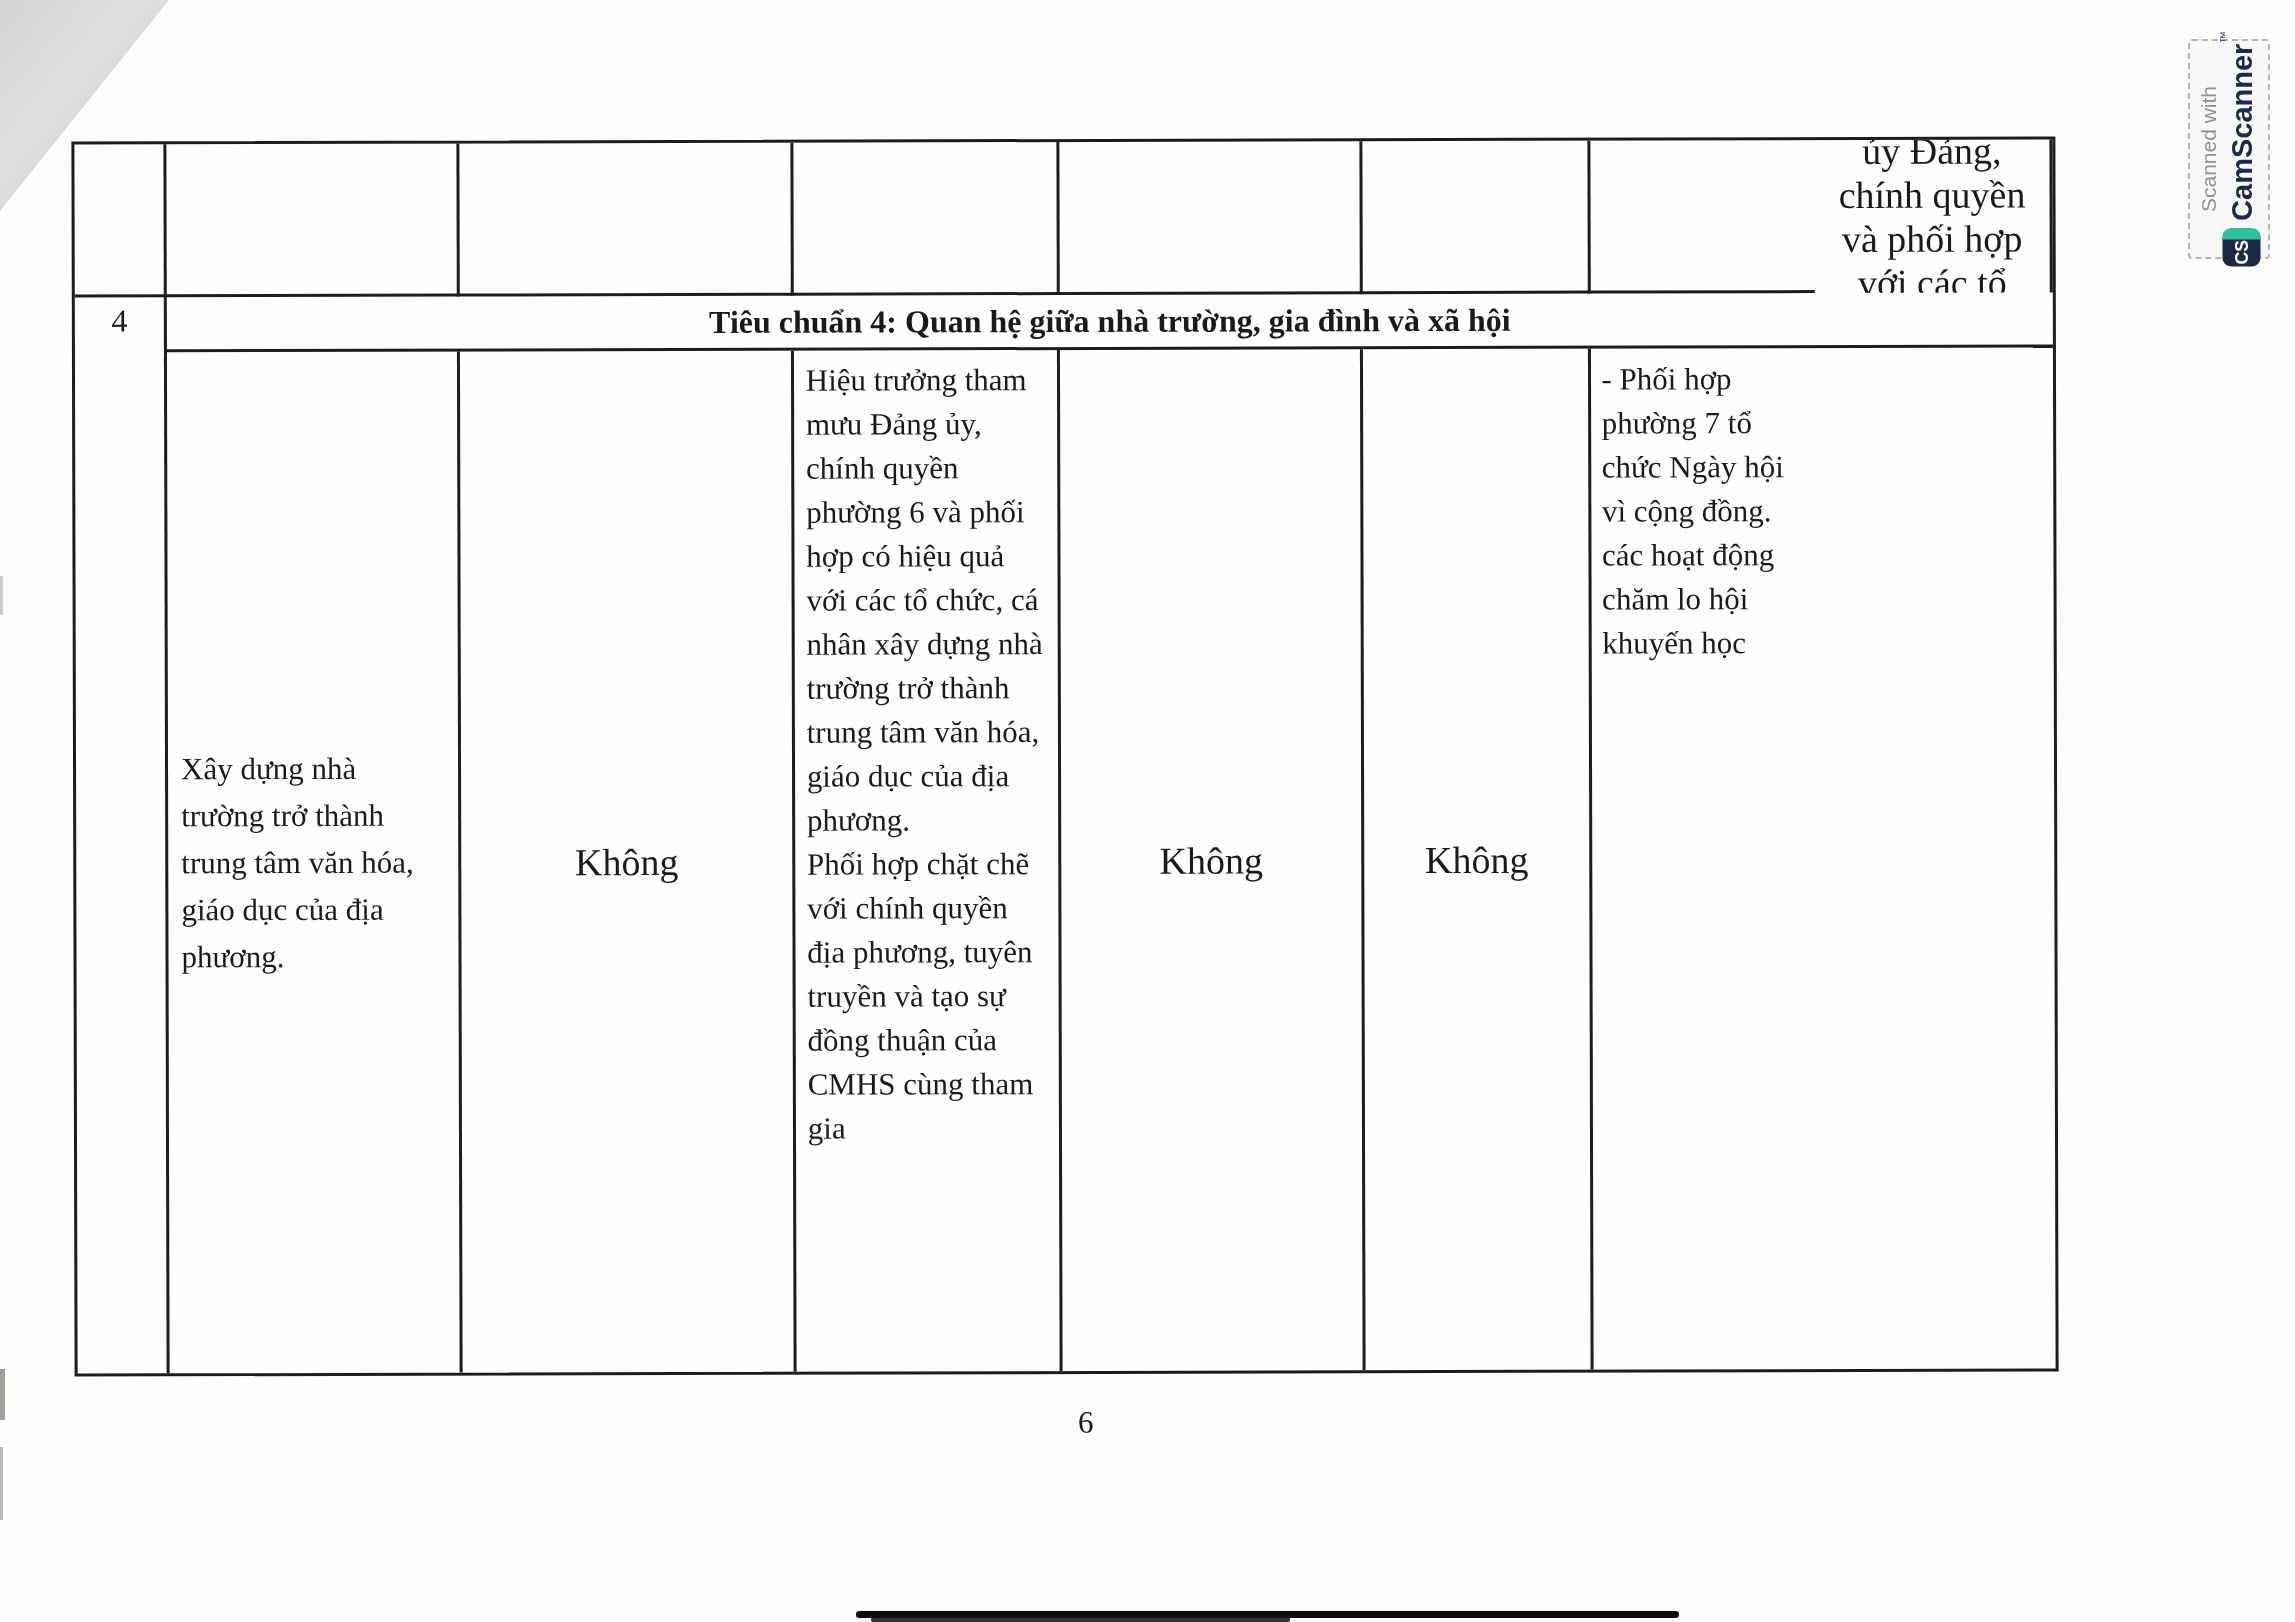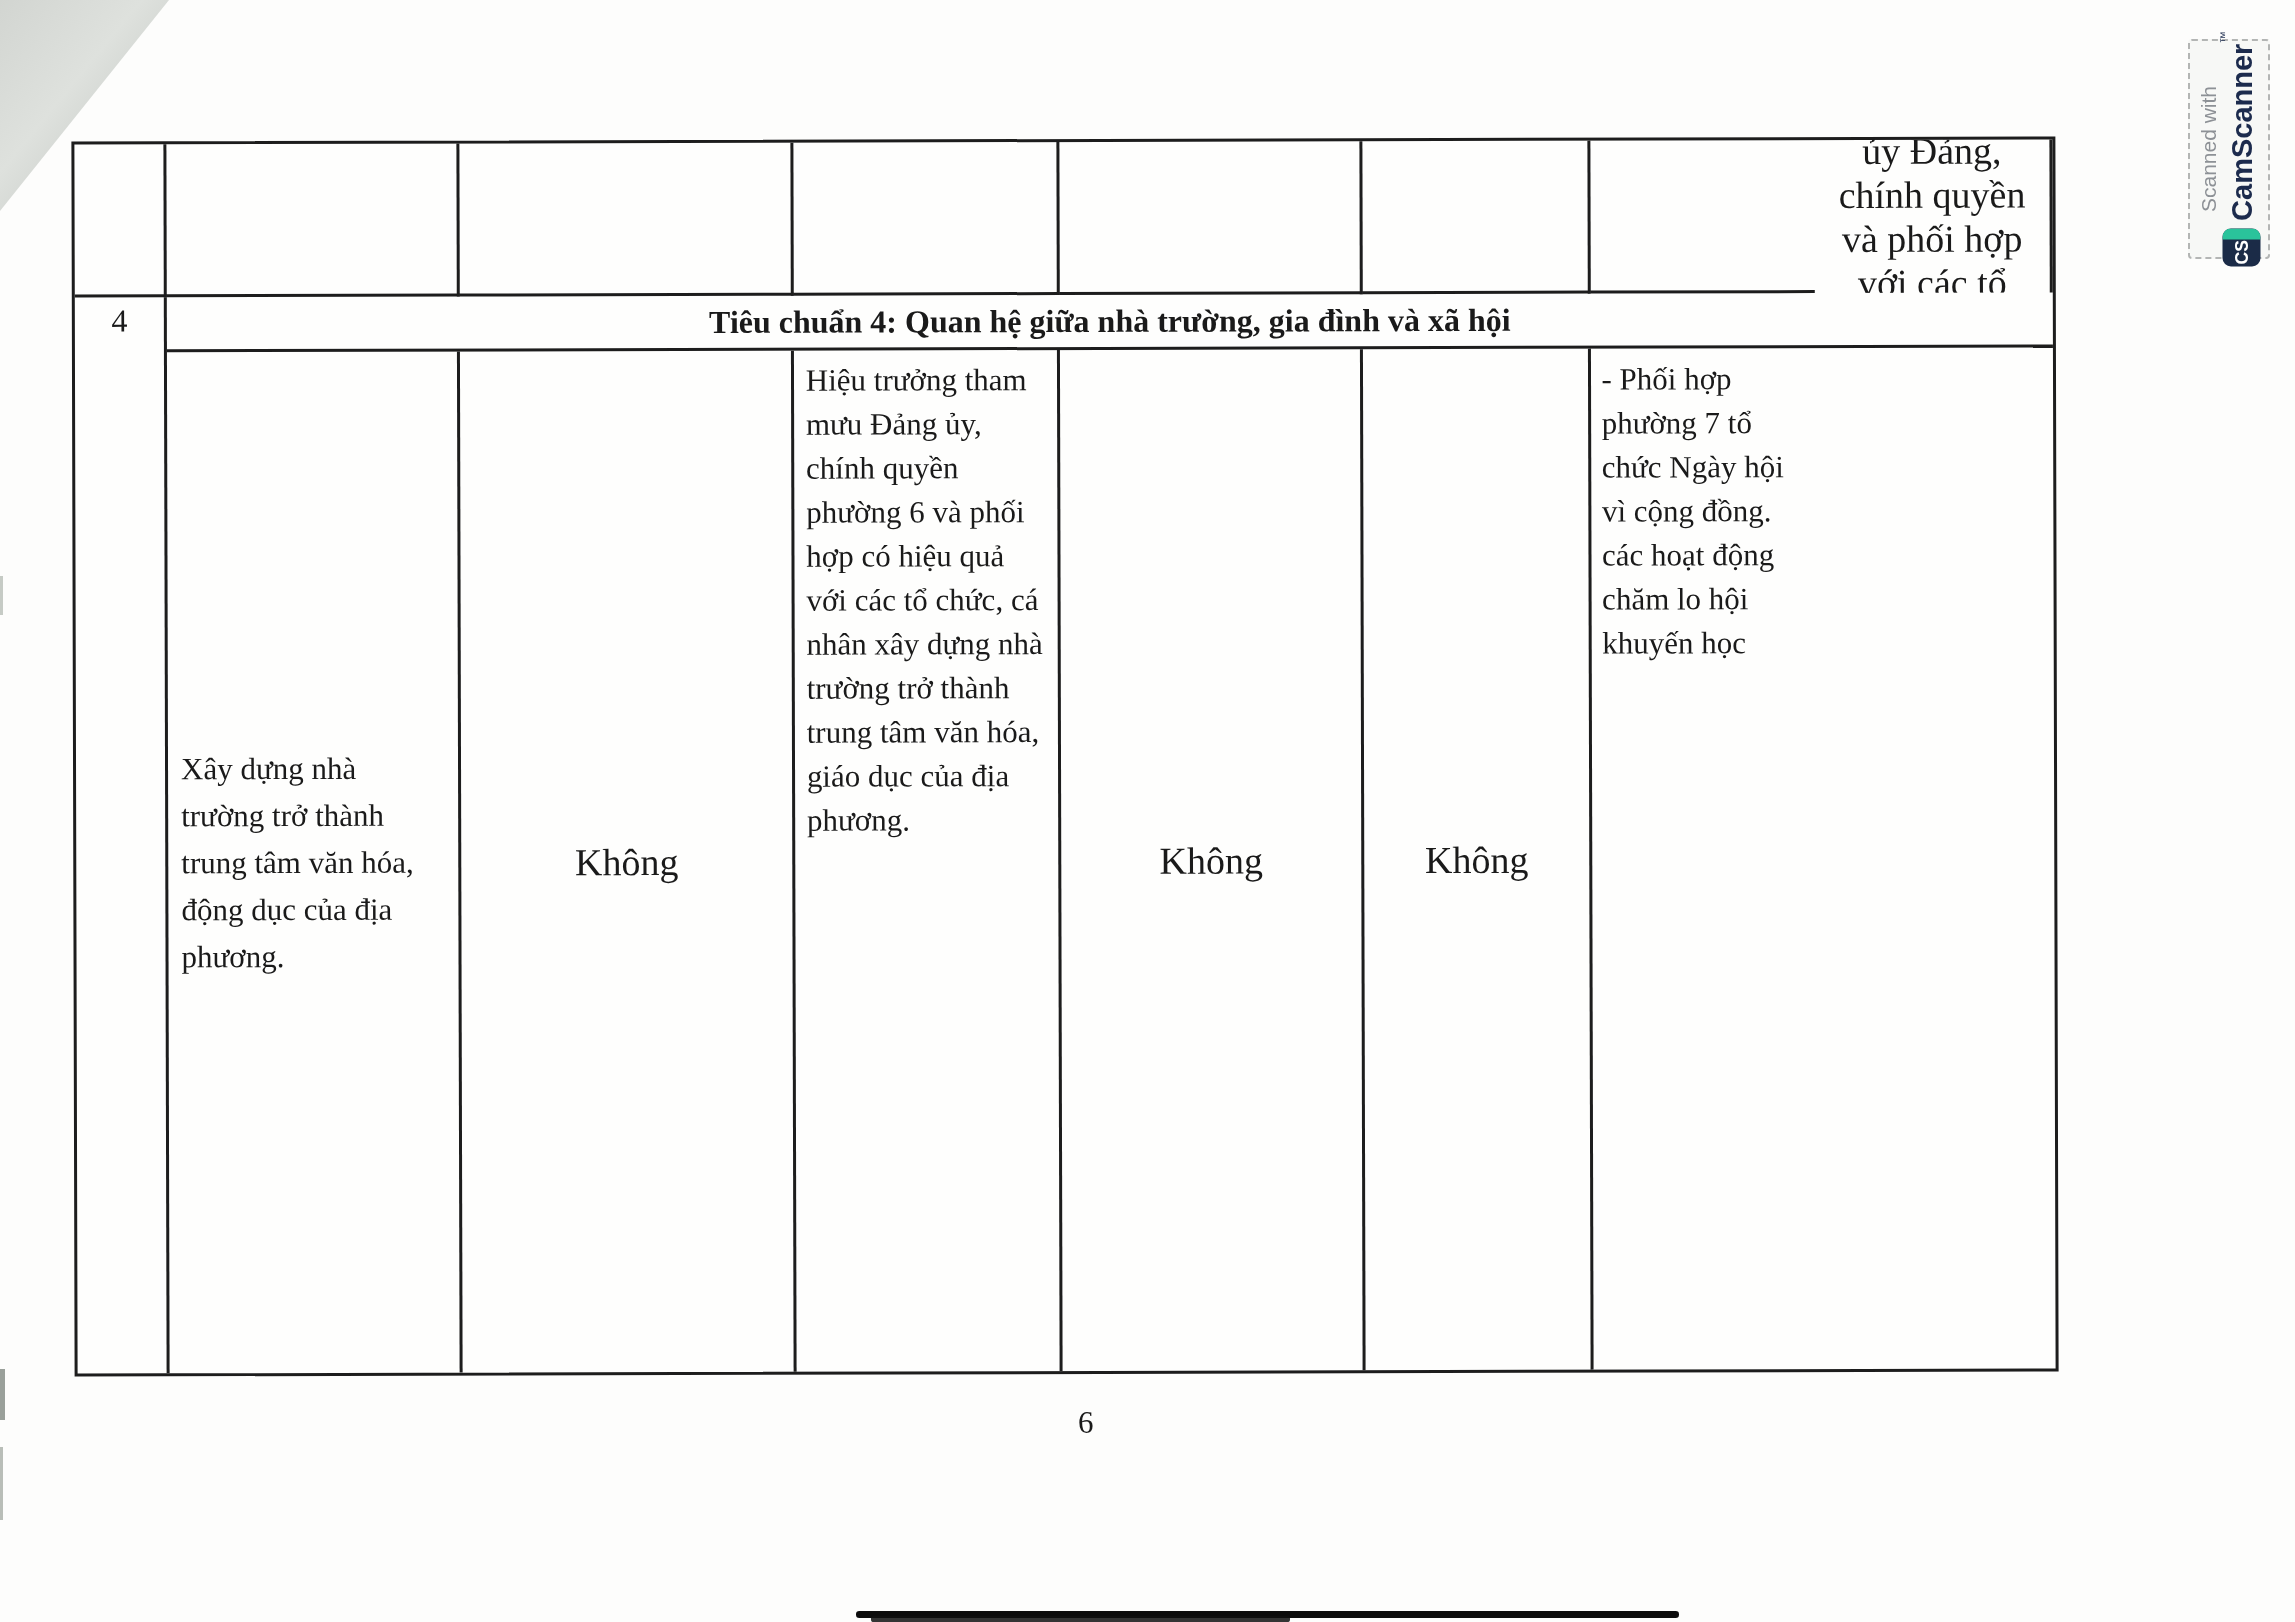--- a/index.html
+++ b/index.html
@@ -246,28 +246,29 @@
     </div>
 
     <div class="cell no-right section-header">
       <span>Tiêu chuẩn 4: Quan hệ giữa nhà trường, gia đình và xã hội</span>
     </div>
 
     <div class="cell no-bottom vcenter">
       <div class="criterion-text">Tiêu chí 4.2 Công tác tham mưu cấp ủy Đảng, chính quyền và phối hợp với các tổ chức, cá nhân của nhà trường</div>
     </div>
     <div class="cell no-bottom vcenter">
-      <div class="requirement-text">Xây dựng nhà trường trở thành trung tâm văn hóa, động dục của địa phương.</div>
+      <div class="requirement-text">Xây dựng nhà trường trở thành trung tâm văn hóa, giáo dục của địa phương.</div>
     </div>
     <div class="cell no-bottom vcenter">
       <div class="khong">Không</div>
     </div>
     <div class="cell no-bottom">
       <div class="result-text">
         <div>Hiệu trưởng tham mưu Đảng ủy, chính quyền phường 6 và phối hợp có hiệu quả với các tổ chức, cá nhân xây dựng nhà trường trở thành trung tâm văn hóa, giáo dục của địa phương.</div>
+        <div>Phối hợp chặt chẽ với chính quyền địa phương, tuyên truyền và tạo sự đồng thuận của CMHS cùng tham gia</div>
       </div>
     </div>
     <div class="cell no-bottom vcenter">
       <div class="khong">Không</div>
     </div>
     <div class="cell no-bottom vcenter">
       <div class="khong">Không</div>
     </div>
     <div class="cell no-bottom no-right">
       <div class="note-text">- Phối hợp phường 7 tổ chức Ngày hội vì cộng đồng. các hoạt động chăm lo hội khuyến học</div>

